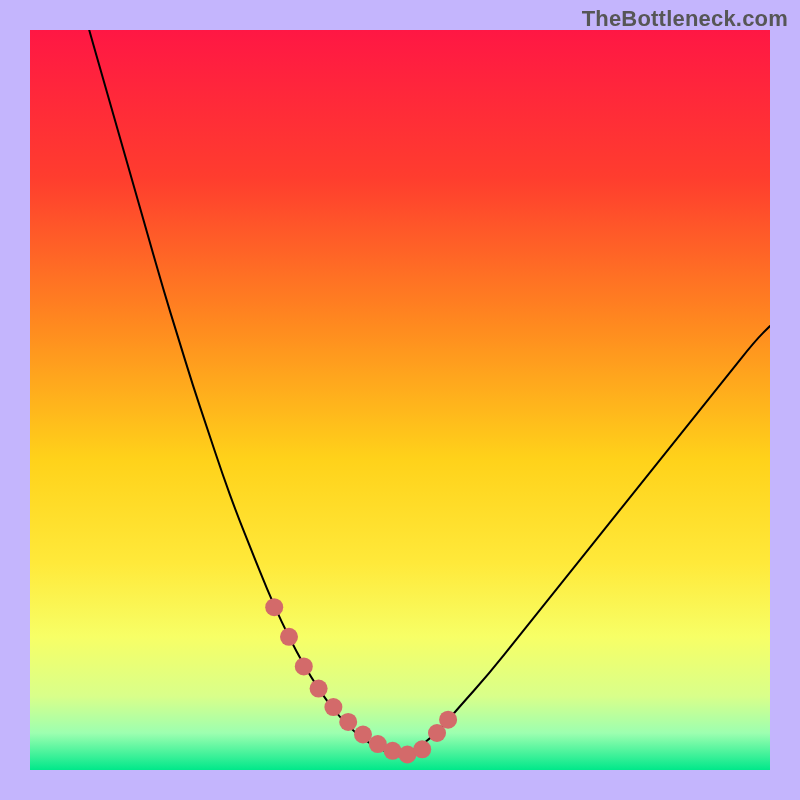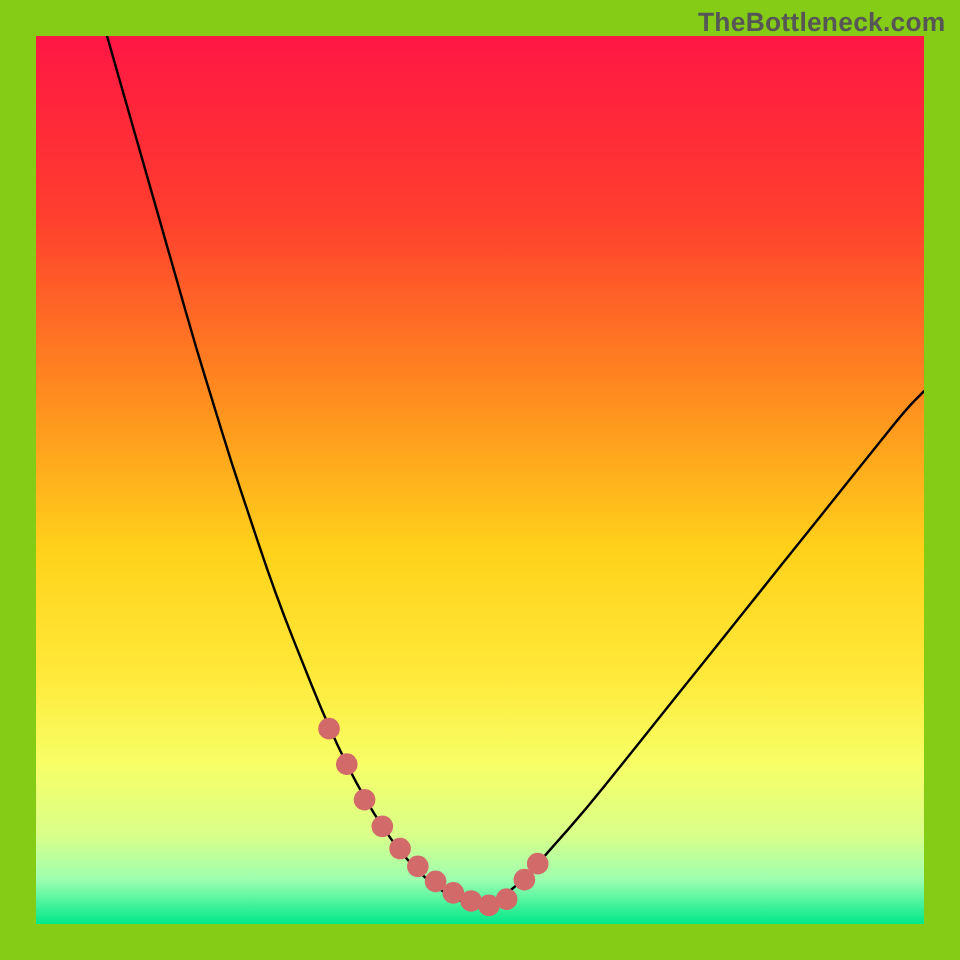--- a/index.html
+++ b/index.html
@@ -1,21 +1,21 @@
 <!DOCTYPE html>
 <html><head>
 <meta charset="utf-8">
 <style>
   * { margin: 0; padding: 0; box-sizing: border-box; }
   html, body { width: 800px; height: 800px; overflow: hidden; background: #000; }
   .frame {
     position: relative;
     width: 800px;
     height: 800px;
-    background: #84cc16;
+    background: #c4b5fd;
   }
   .watermark {
     position: absolute;
     top: 6px;
     right: 12px;
     font-family: Arial, Helvetica, sans-serif;
     font-size: 22px;
     font-weight: 600;
     color: #565656;
     letter-spacing: 0.2px;

